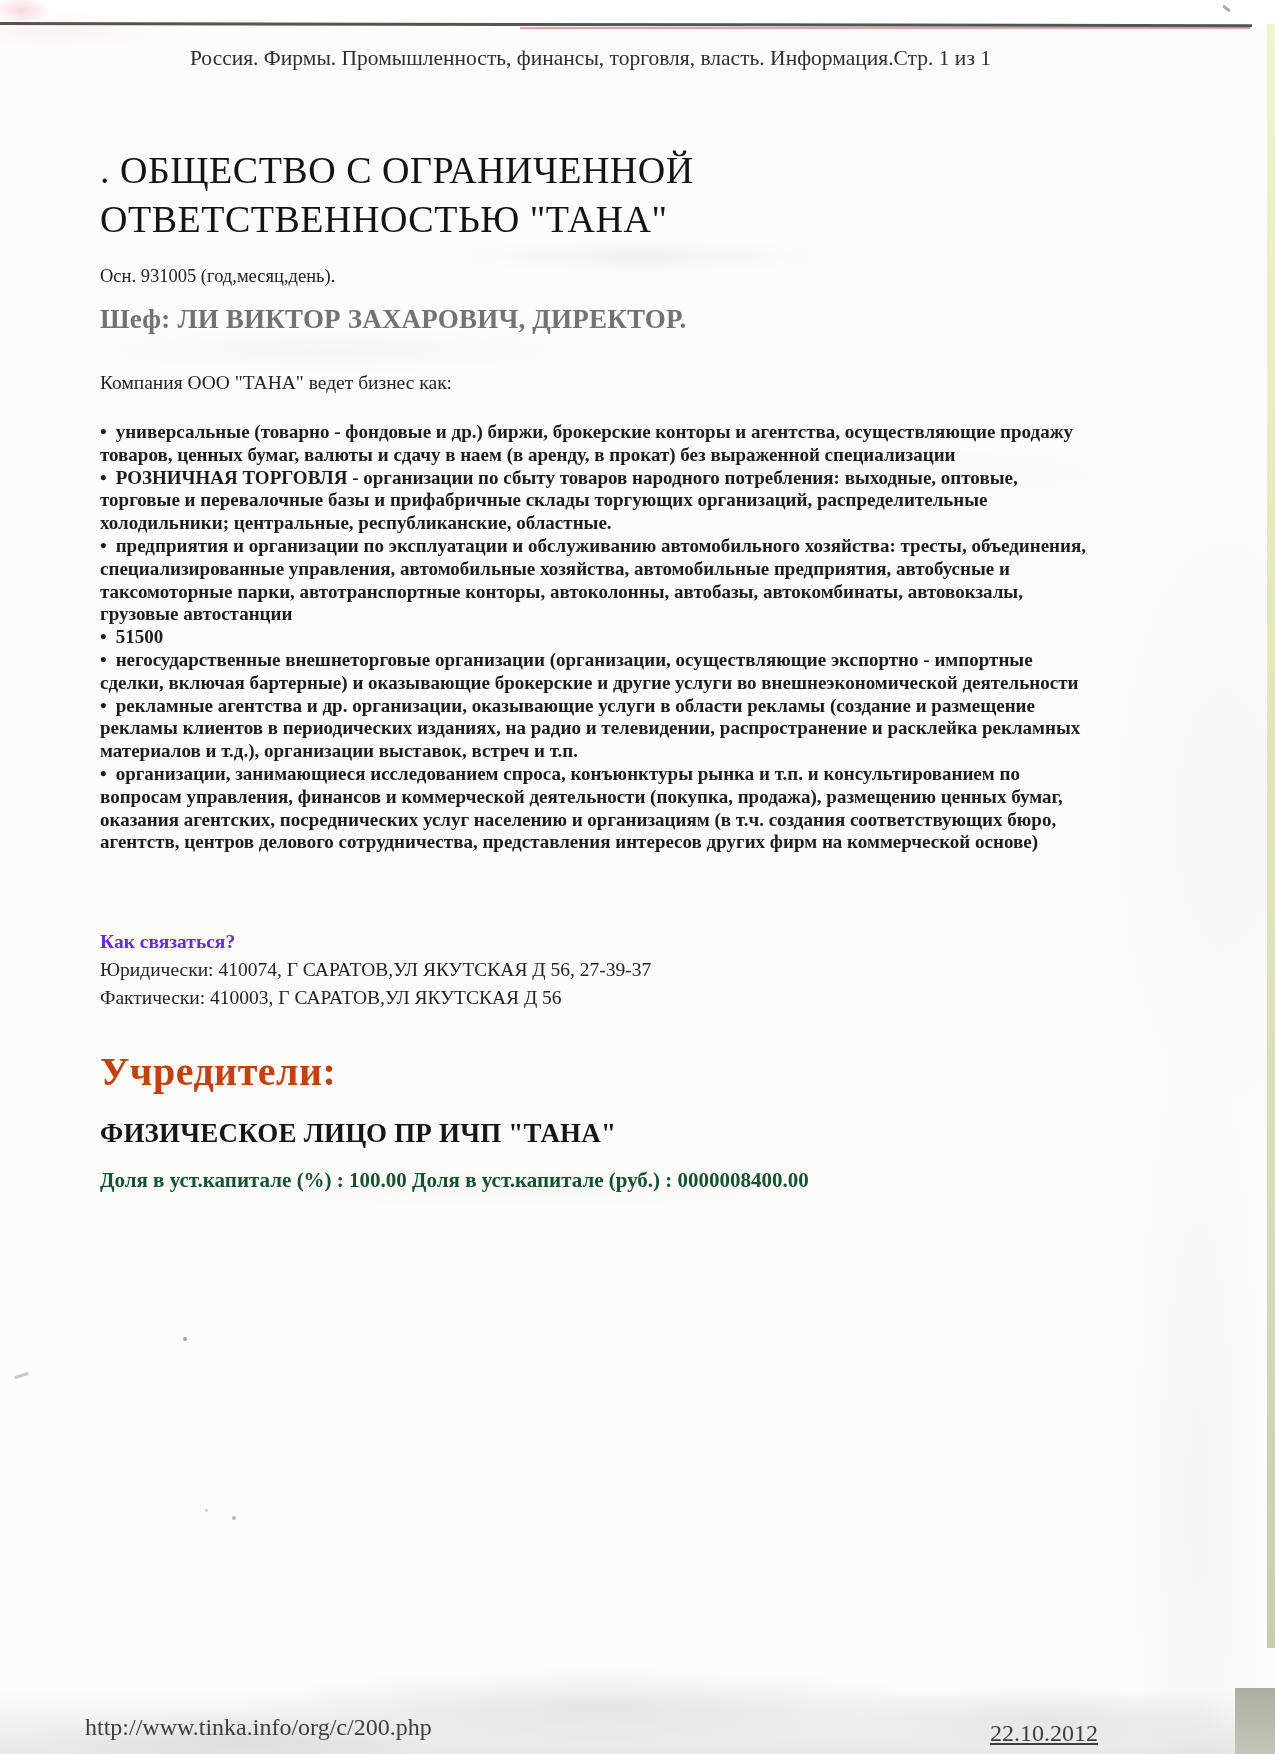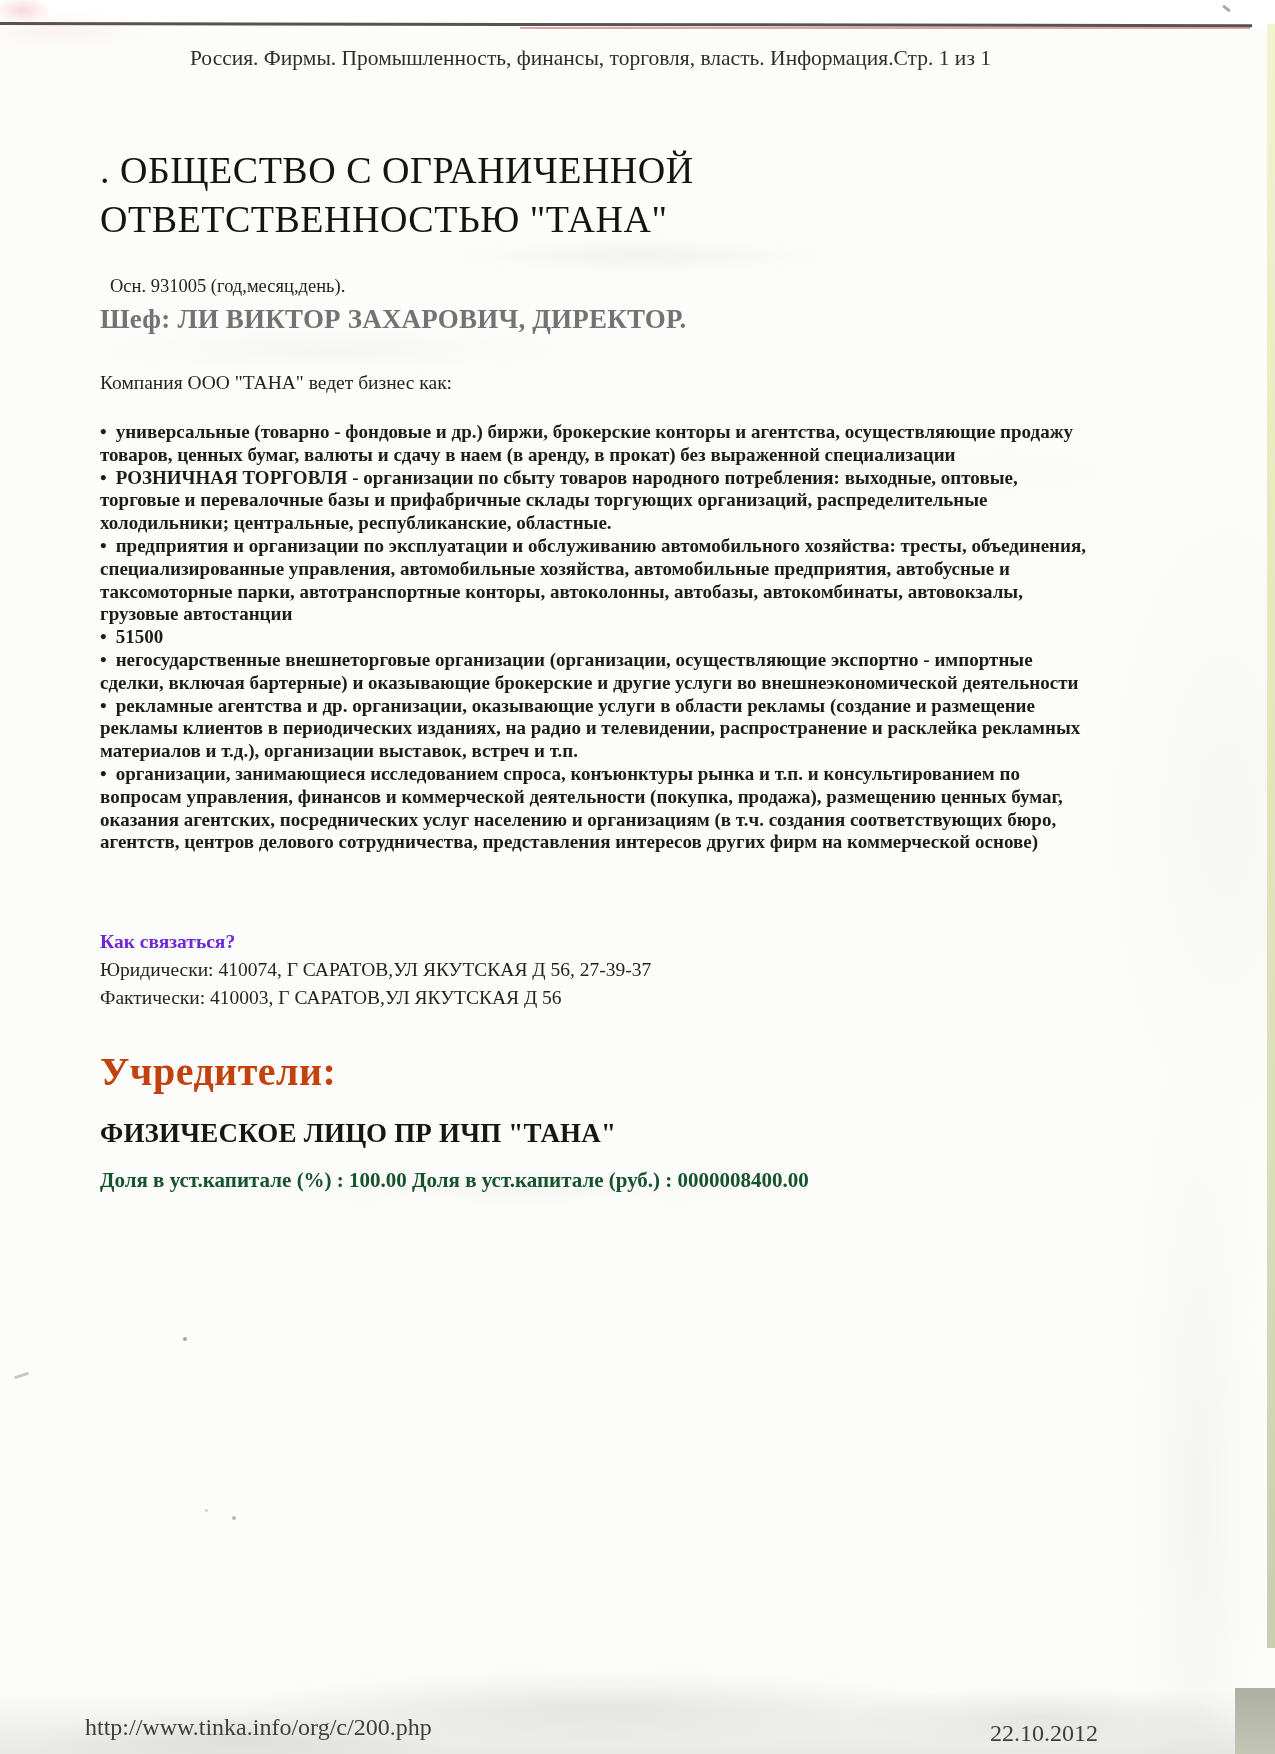--- a/index.html
+++ b/index.html
@@ -61,21 +61,21 @@
     position:absolute;top:46px;left:85px;width:906px;
     display:flex;justify-content:flex-end;align-items:baseline;
     font-size:21.5px;color:#2e2e2c;white-space:nowrap;
   }
   .title{
     position:absolute;top:146px;left:100px;width:680px;
     font-size:38px;line-height:49px;font-weight:normal;color:#141413;
     letter-spacing:.5px;margin:0;
   }
   .osn{
-    position:absolute;top:266px;left:100px;margin:10px;
+    position:absolute;top:266px;left:100px;margin:0;
     font-size:18.5px;color:#222220;
   }
   .chief{
     position:absolute;top:304px;left:100px;margin:0;
     font-size:27px;font-weight:bold;color:#737373;letter-spacing:.2px;
   }
   .intro{
     position:absolute;top:372px;left:100px;margin:0;
     font-size:19.5px;color:#232321;
   }
@@ -101,21 +101,21 @@
   .share{
     position:absolute;top:1168px;left:100px;margin:0;
     font-size:21px;font-weight:bold;color:#14532d;
   }
   .ftr-url{
     position:absolute;top:1714px;left:85px;margin:0;
     font-size:24px;color:#3e3e3a;
   }
   .ftr-date{
     position:absolute;top:1720px;left:990px;margin:0;
-    font-size:24px;color:#3e3e3a;
+    font-size:24px;color:#3e3e3a;text-decoration:underline;
   }
 </style>
 </head>
 <body>
 
 <div class="page">
 
   <div class="scan-top-line"></div>
   <div class="scan-top-redline"></div>
   <div class="scan-right-strip"></div>

